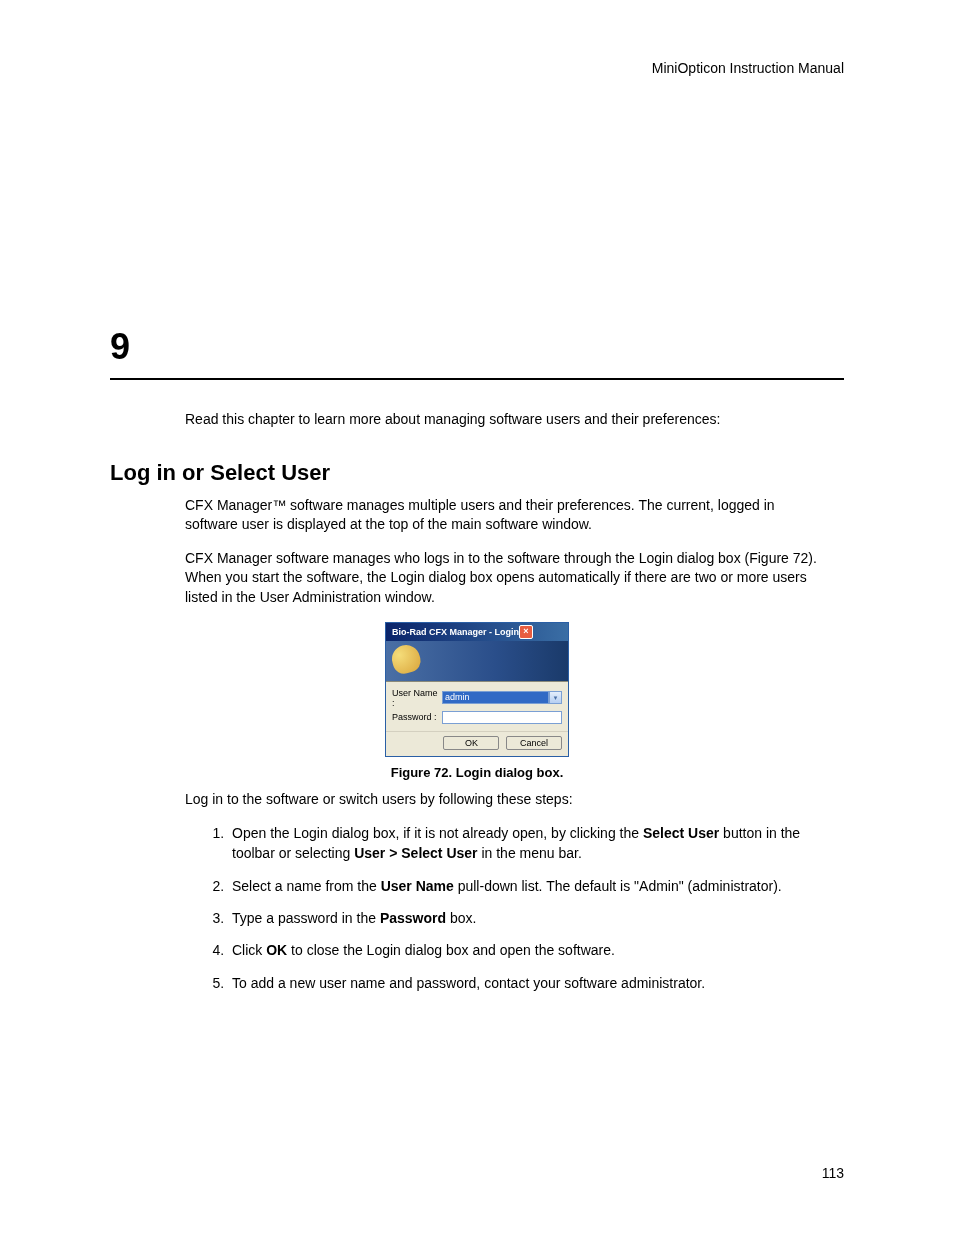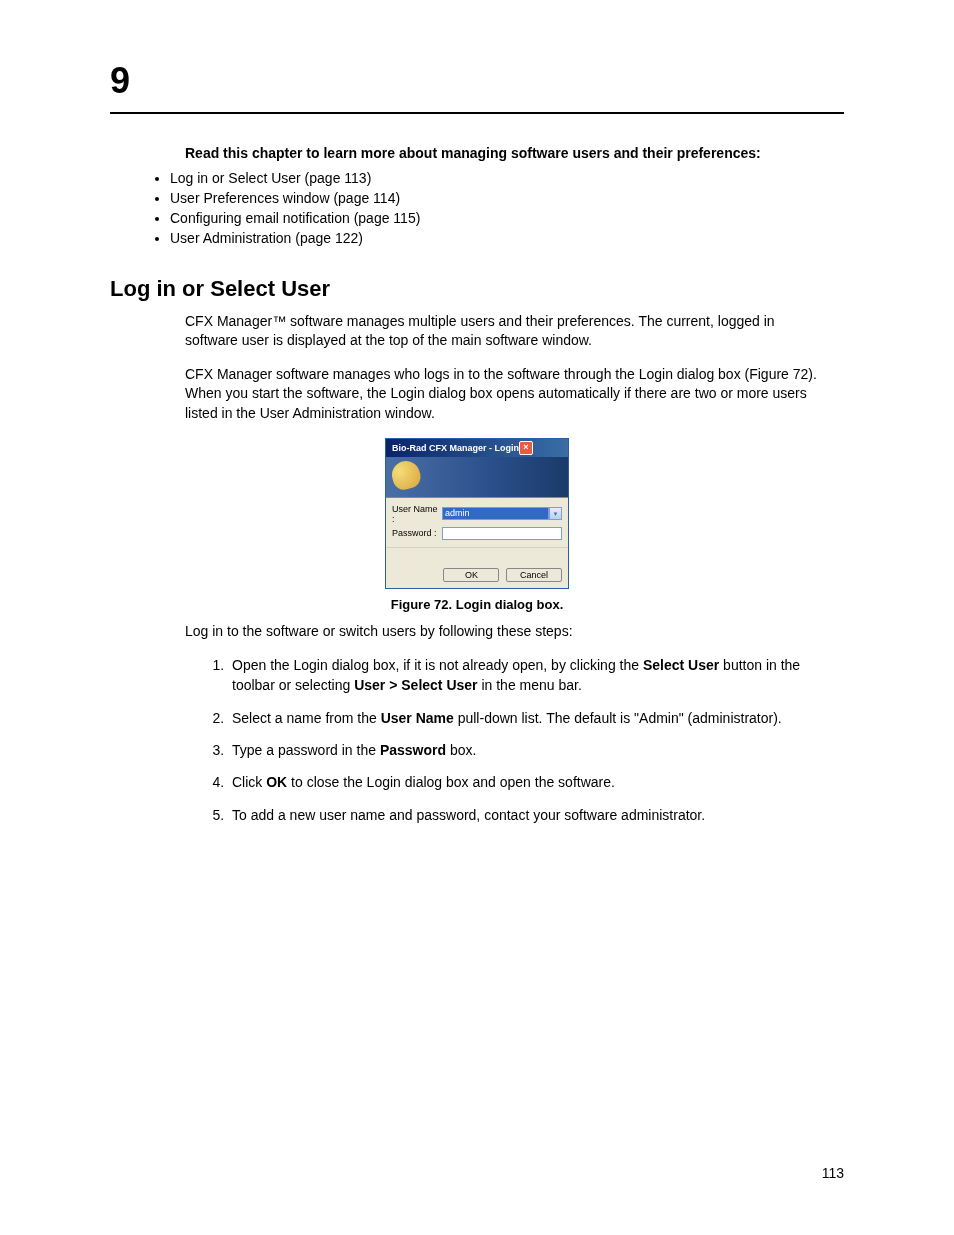--- a/index.html
+++ b/index.html
@@ -35,21 +35,20 @@
     width: 70px;
   }
   .chapter-title {
     font-size: 32px;
     font-weight: bold;
   }
   .intro {
     margin-left: 75px;
     font-size: 14px;
     line-height: 1.4;
-    font-weight: bold;
   }
   .intro p { margin: 6px 0; }
   ul.bullets {
     list-style: disc;
     margin: 6px 0 20px 0;
     padding-left: 60px;
   }
   ul.bullets li {
     margin: 4px 0;
     font-size: 14px;
@@ -148,21 +147,21 @@
     border: 1px solid #7a9fd4;
     background: linear-gradient(#e4eefb, #b6cff2);
     box-sizing: border-box;
     font-size: 7px;
     text-align: center;
     line-height: 11px;
     color: #4a6fa5;
   }
   .login-buttons {
     text-align: right;
-    padding: 20px 6px 6px 6px;
+    padding: 4px 6px 6px 6px;
     border-top: 1px solid #d4d0c0;
   }
   .login-btn {
     display: inline-block;
     min-width: 42px;
     padding: 1px 6px;
     font-size: 9px;
     background: #ece9d8;
     border: 1px solid #888;
     border-radius: 2px;
@@ -190,34 +189,29 @@
     bottom: 54px;
     right: 110px;
     font-size: 14px;
   }
   b { font-weight: bold; }
 </style>
 </head>
 <body>
 
 <div class="page">
+  <div class="header-right">MiniOpticon Instruction Manual</div>
 
   <div class="chapter-row">
     <span class="chapter-number">9</span>
   </div>
 
   <div class="intro">
     <p>Read this chapter to learn more about managing software users and their preferences:</p>
   </div>
-  <ul class="bullets">
-    <li>Log in or Select User (page 113)</li>
-    <li>User Preferences window (page 114)</li>
-    <li>Configuring email notification (page 115)</li>
-    <li>User Administration (page 122)</li>
-  </ul>
 
   <h2 class="section">Log in or Select User</h2>
 
   <div class="body-text">
     <p>CFX Manager™ software manages multiple users and their preferences. The current, logged in software user is displayed at the top of the main software window.</p>
     <p>CFX Manager software manages who logs in to the software through the Login dialog box (Figure 72). When you start the software, the Login dialog box opens automatically if there are two or more users listed in the User Administration window.</p>
   </div>
 
   <div class="figure-container">
     <div class="login-dialog">

